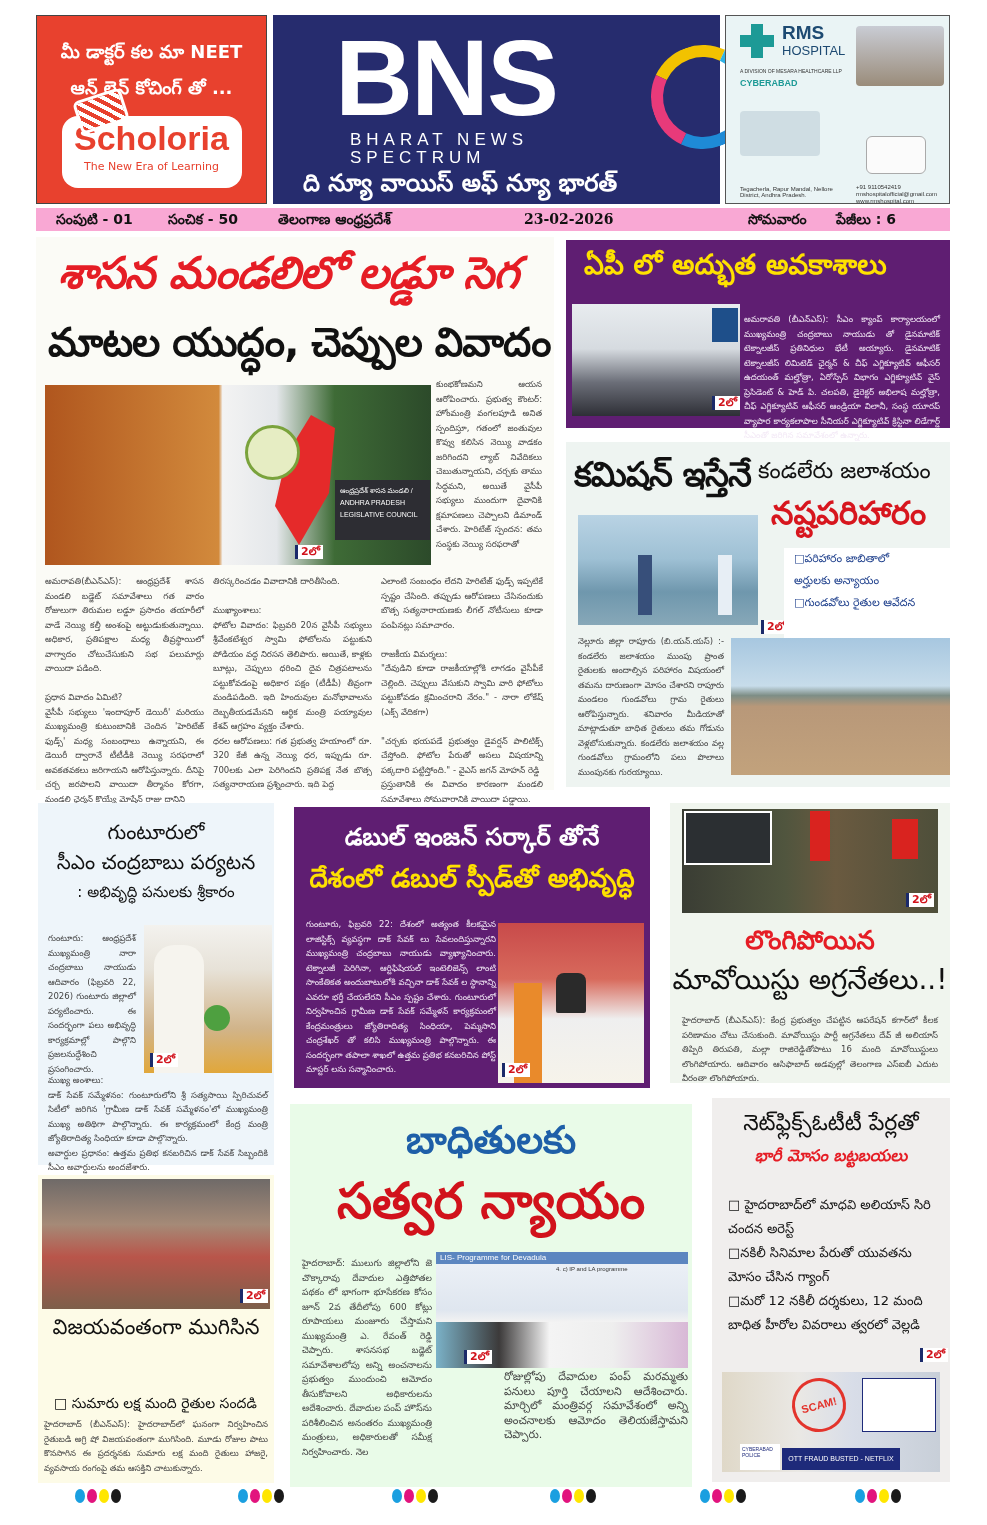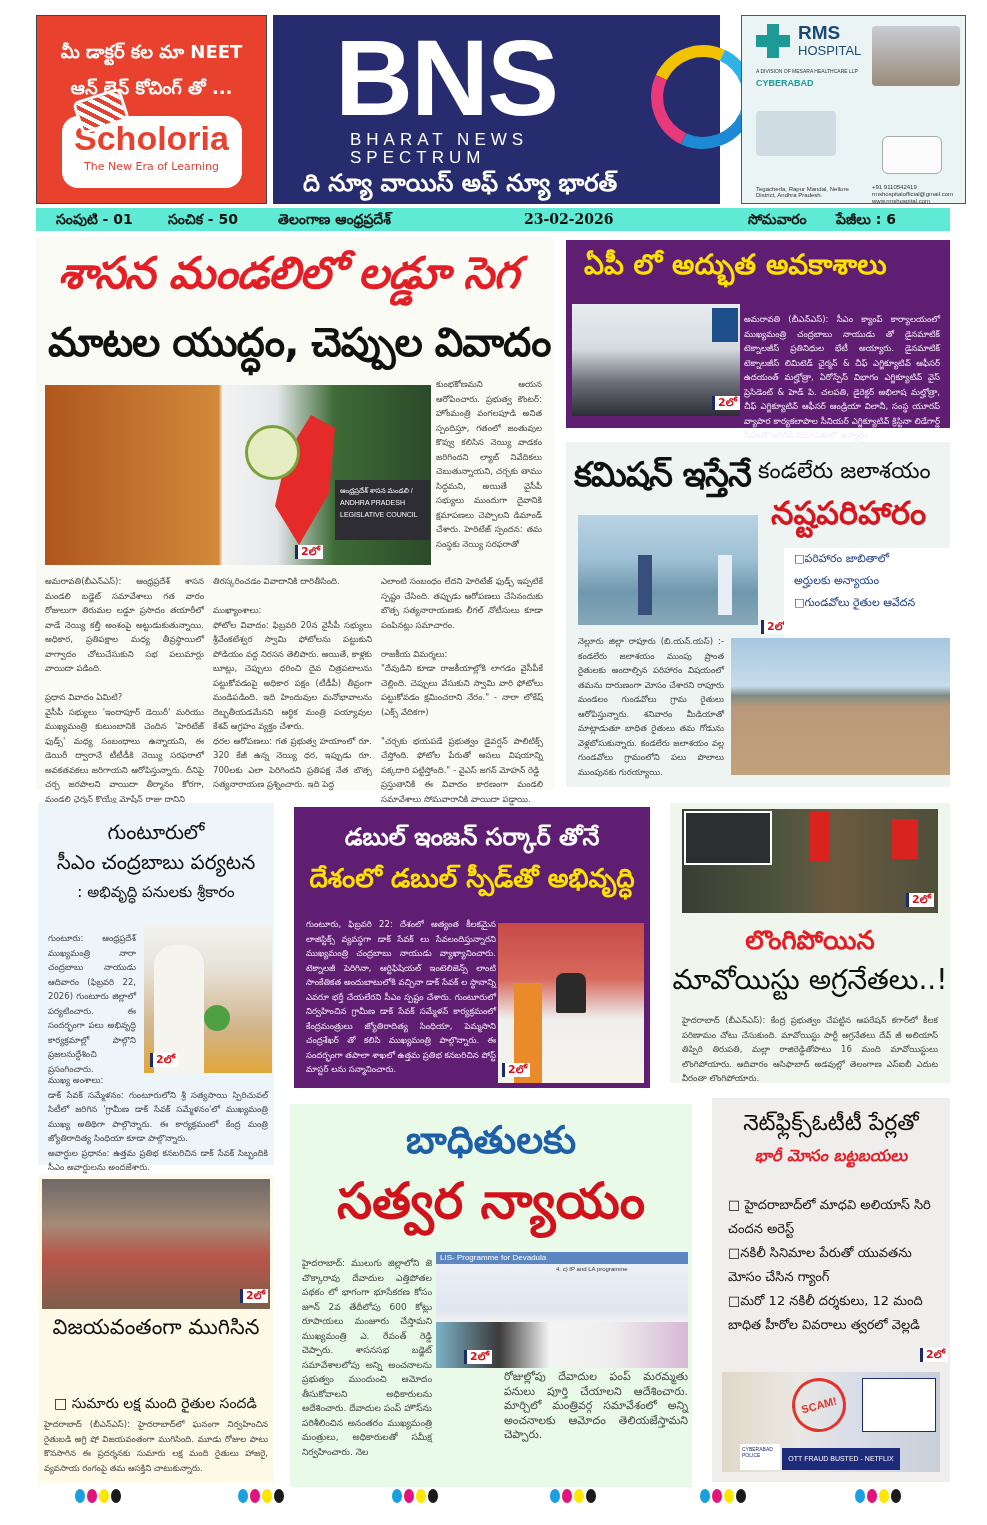--- a/index.html
+++ b/index.html
@@ -14,35 +14,35 @@
   .ad-left .logo .brand{color:#e8412e;font-weight:bold;font-size:34px;line-height:44px;font-family:"Liberation Sans",sans-serif;}
   .ad-left .logo .tag{color:#e8412e;font-size:11px;}
   .ad-left .logo .book{position:absolute;left:14px;top:-22px;width:50px;height:34px;border:3px solid #fff;background:repeating-linear-gradient(45deg,#e8412e 0 4px,#fff 4px 8px);transform:rotate(-18deg);border-radius:6px;}
 
   .bns{left:273px;top:15px;width:447px;height:189px;background:#262c6e;color:#fff;}
   .bns .big{position:absolute;left:62px;top:8px;font-family:"Liberation Sans",sans-serif;font-weight:bold;font-size:108px;letter-spacing:-2px;line-height:110px;}
   .bns .ring{position:absolute;left:392px;top:40px;width:80px;height:80px;border-radius:50%;border:10px solid transparent;border-top-color:#f2c200;border-left-color:#e83a7a;border-right-color:#2fb3e6;border-bottom-color:#1e8ad6;transform:translateX(-310px) rotate(-30deg);}
   .bns .sub{position:absolute;left:77px;top:116px;font-family:"Liberation Sans",sans-serif;font-size:17px;letter-spacing:5px;line-height:18px;}
   .bns .tag{position:absolute;left:30px;top:154px;font-weight:bold;font-size:24px;}
 
-  .ad-right{left:725px;top:15px;width:225px;height:189px;background:#eaf4f5;border:1px solid #555;font-family:"Liberation Sans",sans-serif;margin-left:16px;}
+  .ad-right{left:725px;top:15px;width:225px;height:189px;background:#eaf4f5;border:1px solid #555;font-family:"Liberation Sans",sans-serif;}
   .ad-right .cross{position:absolute;left:14px;top:8px;width:34px;height:34px;}
   .ad-right .cross:before{content:"";position:absolute;left:11px;top:0;width:12px;height:34px;background:#1d9a96;}
   .ad-right .cross:after{content:"";position:absolute;left:0;top:11px;width:34px;height:12px;background:#1d9a96;}
   .ad-right .name{position:absolute;left:56px;top:8px;color:#1d4a72;font-weight:bold;font-size:19px;line-height:18px;}
   .ad-right .name2{position:absolute;left:56px;top:27px;color:#1d4a72;font-size:13px;font-weight:normal;}
   .ad-right .div{position:absolute;left:14px;top:52px;font-size:5px;color:#333;}
   .ad-right .rama{position:absolute;left:14px;top:62px;font-size:9px;color:#1d9a96;font-weight:bold;}
   .ad-right .building{position:absolute;left:130px;top:10px;width:88px;height:60px;background:linear-gradient(#c9ccd4,#9a8c7a);border-radius:4px;}
   .ad-right .fac{position:absolute;left:14px;top:95px;width:80px;height:45px;background:#cfdde3;border-radius:4px;}
   .ad-right .amb{position:absolute;left:140px;top:120px;width:60px;height:38px;background:#fbfbfb;border:1px solid #aaa;border-radius:6px;}
   .ad-right .contact{position:absolute;left:130px;top:168px;font-size:6px;color:#333;line-height:7px;}
   .ad-right .addr{position:absolute;left:14px;top:170px;font-size:6px;color:#333;}
 
-  .infobar{left:36px;top:208px;width:914px;height:23px;background:#5eead4;display:flex;align-items:center;font-weight:bold;font-size:14px;color:#111;}
+  .infobar{left:36px;top:208px;width:914px;height:23px;background:#f9a8d4;display:flex;align-items:center;font-weight:bold;font-size:14px;color:#111;}
   .infobar span{position:absolute;top:3px;}
 
   
   .box{position:absolute;}
   .txt{font-size:8.5px;line-height:14.5px;color:#444;text-align:justify;}
   .photo{position:absolute;overflow:hidden;}
   .badge{position:absolute;background:#fff;border-left:3px solid #1b2a6a;color:#d1121b;font-weight:bold;font-size:11px;padding:0 3px;line-height:14px;}
 
   .main1{left:36px;top:237px;width:518px;height:553px;background:#fbfbf6;}
   .main1 .h1{position:absolute;left:22px;top:10px;color:#e51d25;font-size:44px;font-style:italic;font-weight:bold;letter-spacing:-1px;}

